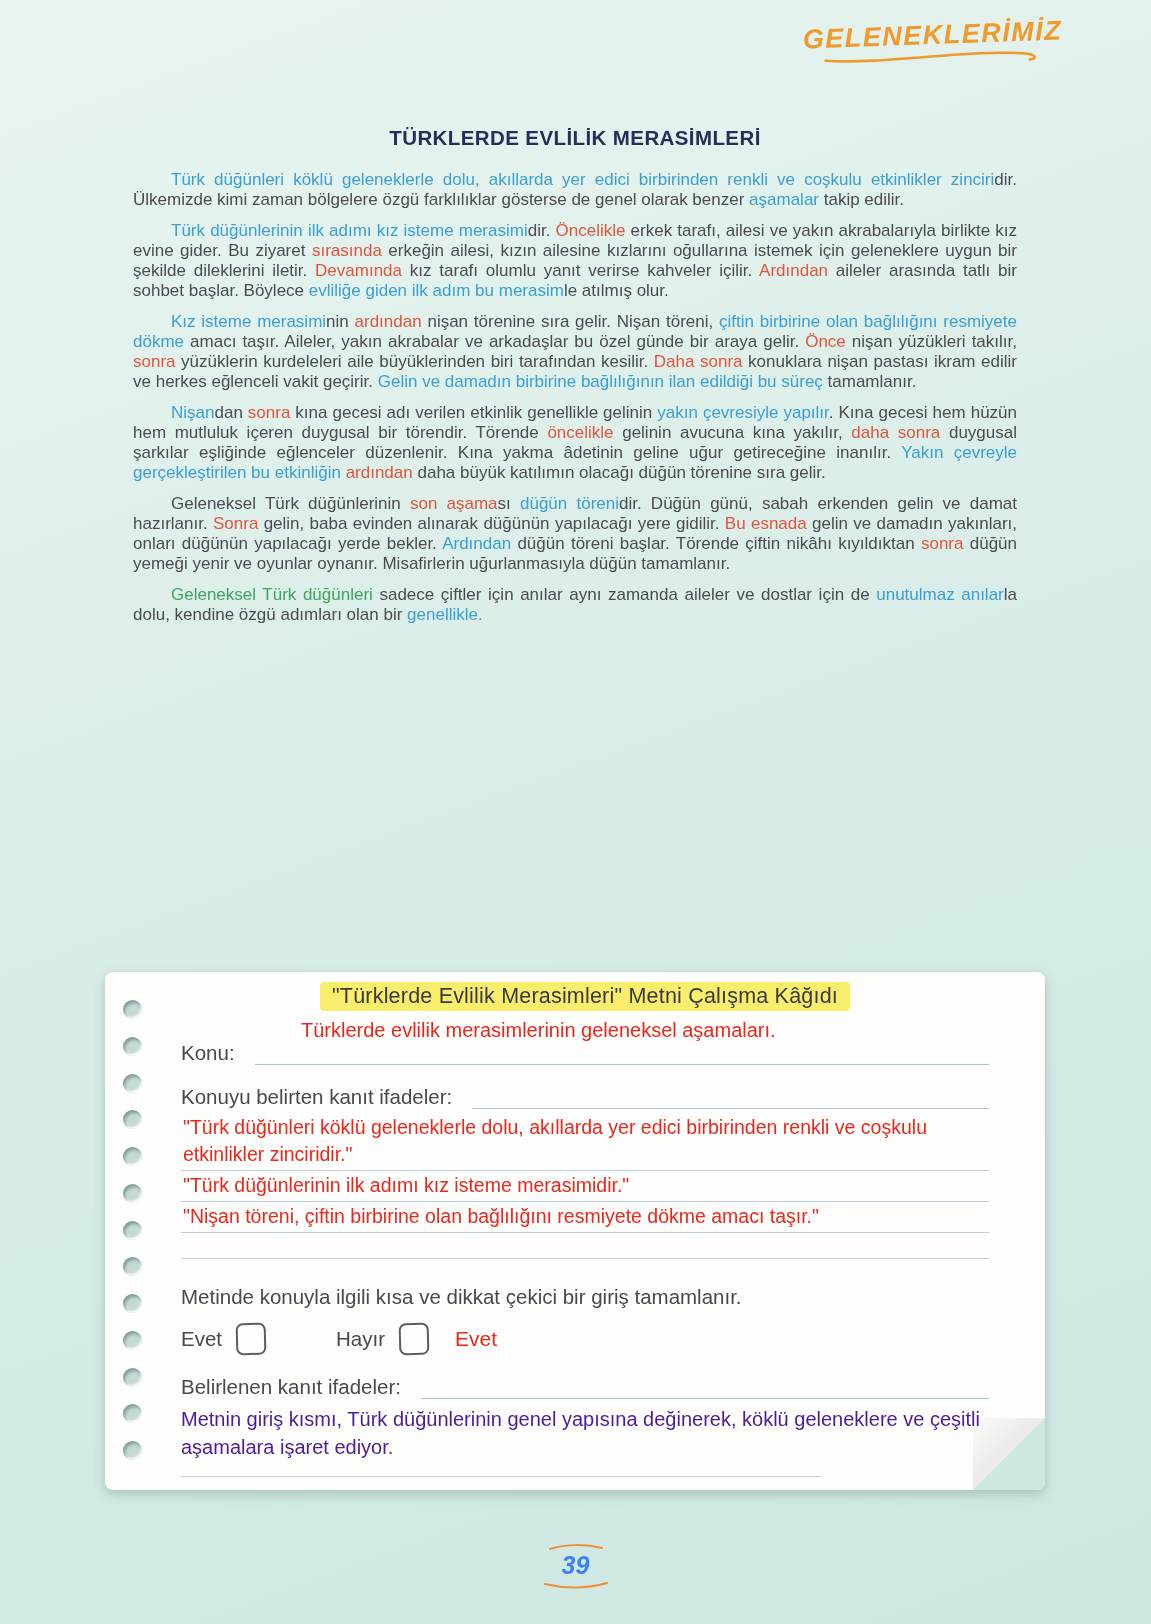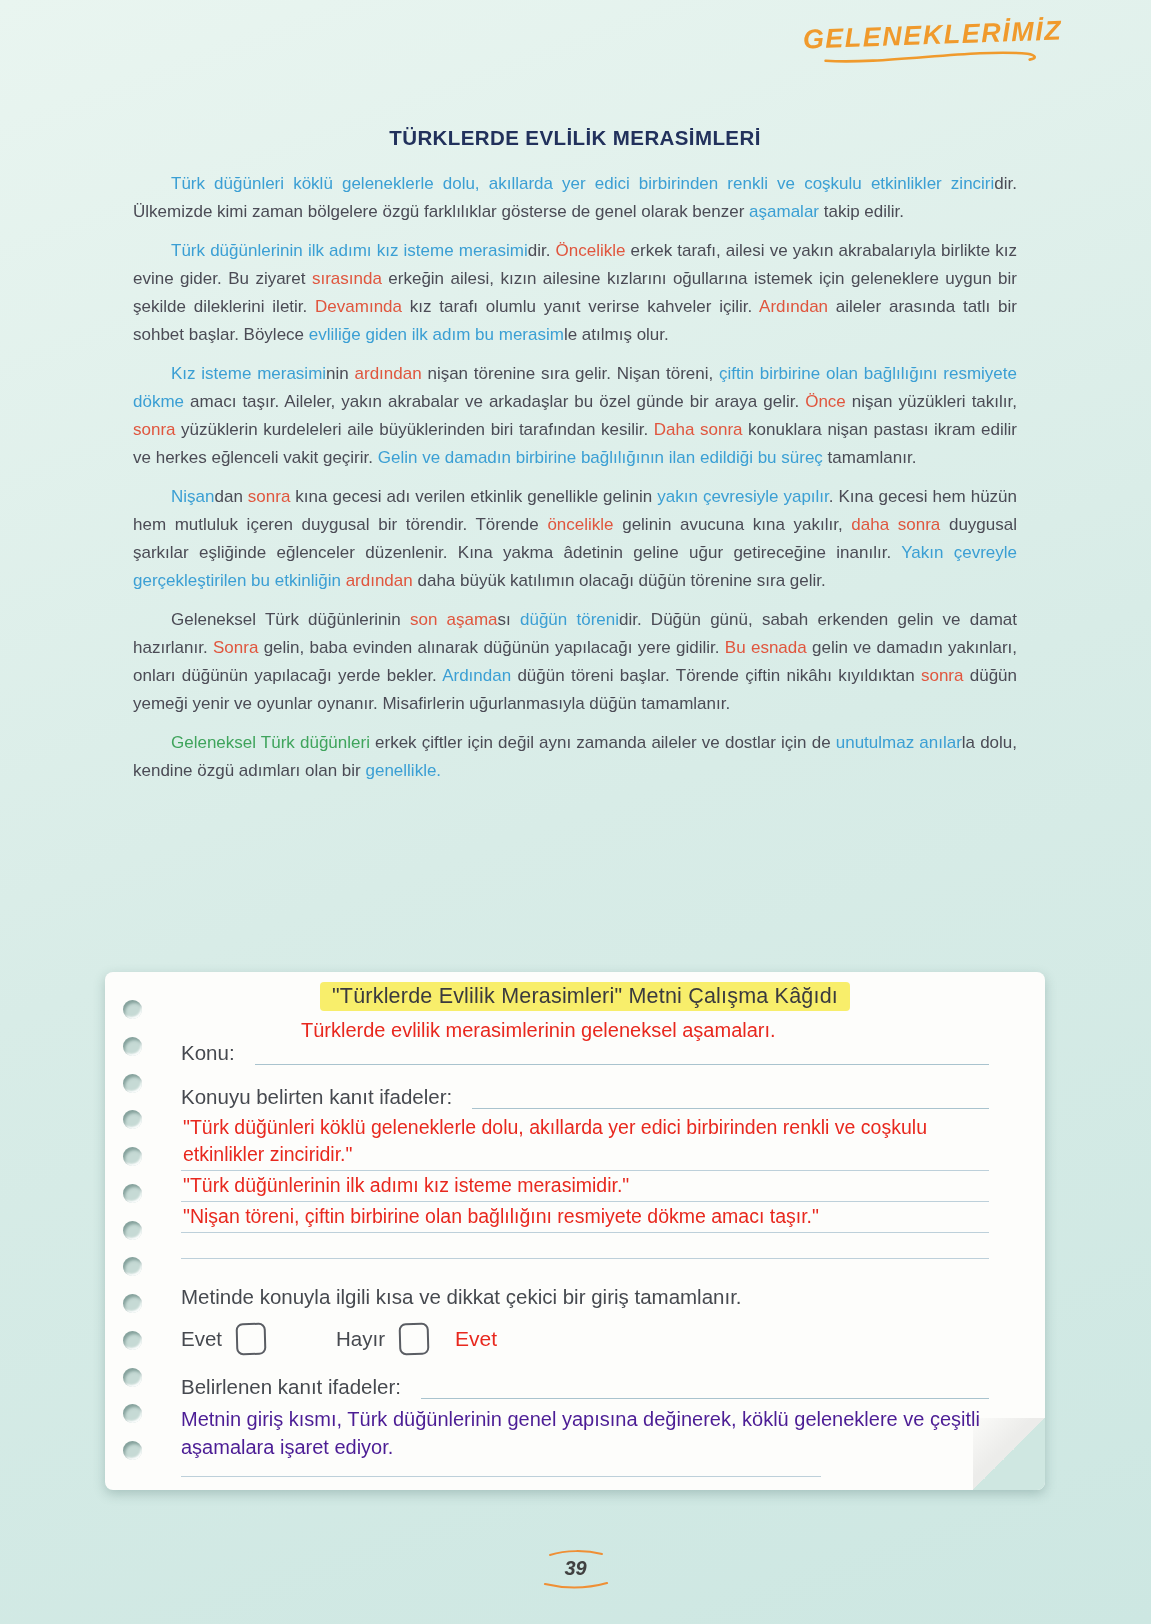--- a/index.html
+++ b/index.html
@@ -23,21 +23,21 @@
   }
   .header-badge svg { display:block; margin: -2px auto 0; }
 
   
   .article { position: absolute; left: 133px; top: 126px; width: 884px; }
   .article-title {
     text-align: center; color: #22315c; font-weight: bold;
     font-size: 20.5px; letter-spacing: .4px; margin-bottom: 20px;
   }
   .para {
-    font-size: 17px; line-height: 28px; text-align: justify;
+    font-size: 17px; line-height: 20px; text-align: justify;
     text-indent: 38px; margin-bottom: 11px; color: #4b4b55;
   }
   .seg-dark  { color: #4b4b55; }
   .seg-blue  { color: #3b9fd4; }
   .seg-red   { color: #e0563e; }
   .seg-green { color: #3fa45c; }
 
   
   .paper {
     position: absolute; left: 105px; top: 972px; width: 940px; height: 518px;
@@ -95,42 +95,42 @@
   .selected-answer {
     color: #4c1d95; font-size: 20px; line-height: 28px; margin-top: 6px;
   }
   .end-rule { border-bottom: 1.2px solid #bdd0da; width: 640px; height: 16px; }
 
   
   .page-num {
     position: absolute; left: 0; right: 0; bottom: 34px; text-align: center;
   }
   .page-num .num {
-    color: #404040; font-size: 20px; font-weight: bold; font-style: italic;
+    color: #3b82f6; font-size: 25px; font-weight: bold; font-style: italic;
   }
   .page-num svg { display: block; margin: 0 auto; }
 </style>
 </head>
 <body>
 
 <div class="header-badge">
   <div class="badge-text">GELENEKLERİMİZ</div>
   <svg width="220" height="16" viewBox="0 0 220 16">
     <path d="M2 8 C 60 14, 150 1, 204 8 C 212 9.5, 214 13, 206 14" stroke="#f09a2c" stroke-width="2.6" fill="none" stroke-linecap="round"></path>
   </svg>
 </div>
 
 <div class="article">
   <div class="article-title">TÜRKLERDE EVLİLİK MERASİMLERİ</div>
   <p class="para"><span class="seg-blue">Türk düğünleri köklü geleneklerle dolu, akıllarda yer edici birbirinden renkli ve coşkulu etkinlikler zinciri</span><span class="seg-dark">dir. Ülkemizde kimi zaman bölgelere özgü farklılıklar gösterse de genel olarak benzer </span><span class="seg-blue">aşamalar</span><span class="seg-dark"> takip edilir.</span></p>
   <p class="para"><span class="seg-blue">Türk düğünlerinin ilk adımı kız isteme merasimi</span><span class="seg-dark">dir. </span><span class="seg-red">Öncelikle</span><span class="seg-dark"> erkek tarafı, ailesi ve yakın akrabalarıyla birlikte kız evine gider. Bu ziyaret </span><span class="seg-red">sırasında</span><span class="seg-dark"> erkeğin ailesi, kızın ailesine kızlarını oğullarına istemek için geleneklere uygun bir şekilde dileklerini iletir. </span><span class="seg-red">Devamında</span><span class="seg-dark"> kız tarafı olumlu yanıt verirse kahveler içilir. </span><span class="seg-red">Ardından</span><span class="seg-dark"> aileler arasında tatlı bir sohbet başlar. Böylece </span><span class="seg-blue">evliliğe giden ilk adım bu merasim</span><span class="seg-dark">le atılmış olur.</span></p>
   <p class="para"><span class="seg-blue">Kız isteme merasimi</span><span class="seg-dark">nin </span><span class="seg-red">ardından</span><span class="seg-dark"> nişan törenine sıra gelir. Nişan töreni, </span><span class="seg-blue">çiftin birbirine olan bağlılığını resmiyete dökme</span><span class="seg-dark"> amacı taşır. Aileler, yakın akrabalar ve arkadaşlar bu özel günde bir araya gelir. </span><span class="seg-red">Önce</span><span class="seg-dark"> nişan yüzükleri takılır, </span><span class="seg-red">sonra</span><span class="seg-dark"> yüzüklerin kurdeleleri aile büyüklerinden biri tarafından kesilir. </span><span class="seg-red">Daha sonra</span><span class="seg-dark"> konuklara nişan pastası ikram edilir ve herkes eğlenceli vakit geçirir. </span><span class="seg-blue">Gelin ve damadın birbirine bağlılığının ilan edildiği bu süreç</span><span class="seg-dark"> tamamlanır.</span></p>
   <p class="para"><span class="seg-blue">Nişan</span><span class="seg-dark">dan </span><span class="seg-red">sonra</span><span class="seg-dark"> kına gecesi adı verilen etkinlik genellikle gelinin </span><span class="seg-blue">yakın çevresiyle yapılır</span><span class="seg-dark">. Kına gecesi hem hüzün hem mutluluk içeren duygusal bir törendir. Törende </span><span class="seg-red">öncelikle</span><span class="seg-dark"> gelinin avucuna kına yakılır, </span><span class="seg-red">daha sonra</span><span class="seg-dark"> duygusal şarkılar eşliğinde eğlenceler düzenlenir. Kına yakma âdetinin geline uğur getireceğine inanılır. </span><span class="seg-blue">Yakın çevreyle gerçekleştirilen bu etkinliğin</span><span class="seg-dark"> </span><span class="seg-red">ardından</span><span class="seg-dark"> daha büyük katılımın olacağı düğün törenine sıra gelir.</span></p>
   <p class="para"><span class="seg-dark">Geleneksel Türk düğünlerinin </span><span class="seg-red">son aşama</span><span class="seg-dark">sı </span><span class="seg-blue">düğün töreni</span><span class="seg-dark">dir. Düğün günü, sabah erkenden gelin ve damat hazırlanır. </span><span class="seg-red">Sonra</span><span class="seg-dark"> gelin, baba evinden alınarak düğünün yapılacağı yere gidilir. </span><span class="seg-red">Bu esnada</span><span class="seg-dark"> gelin ve damadın yakınları, onları düğünün yapılacağı yerde bekler. </span><span class="seg-blue">Ardından</span><span class="seg-dark"> düğün töreni başlar. Törende çiftin nikâhı kıyıldıktan </span><span class="seg-red">sonra</span><span class="seg-dark"> düğün yemeği yenir ve oyunlar oynanır. Misafirlerin uğurlanmasıyla düğün tamamlanır.</span></p>
-  <p class="para"><span class="seg-green">Geleneksel Türk düğünleri</span><span class="seg-dark"> erkek çiftler için değil aynı zamanda aileler ve dostlar için de </span><span class="seg-blue">unutulmaz anılar</span><span class="seg-dark">la dolu, kendine özgü adımları olan bir </span><span class="seg-blue">genellikle.</span></p>
+  <p class="para"><span class="seg-green">Geleneksel Türk düğünleri</span><span class="seg-dark"> sadece çiftler için anılar aynı zamanda aileler ve dostlar için de </span><span class="seg-blue">unutulmaz anılar</span><span class="seg-dark">la dolu, kendine özgü adımları olan bir </span><span class="seg-blue">genellikle.</span></p>
 </div>
 
 <div class="paper">
   <div class="holes">
     <span class="hole"></span>
     <span class="hole"></span>
     <span class="hole"></span>
     <span class="hole"></span>
     <span class="hole"></span>
     <span class="hole"></span>

